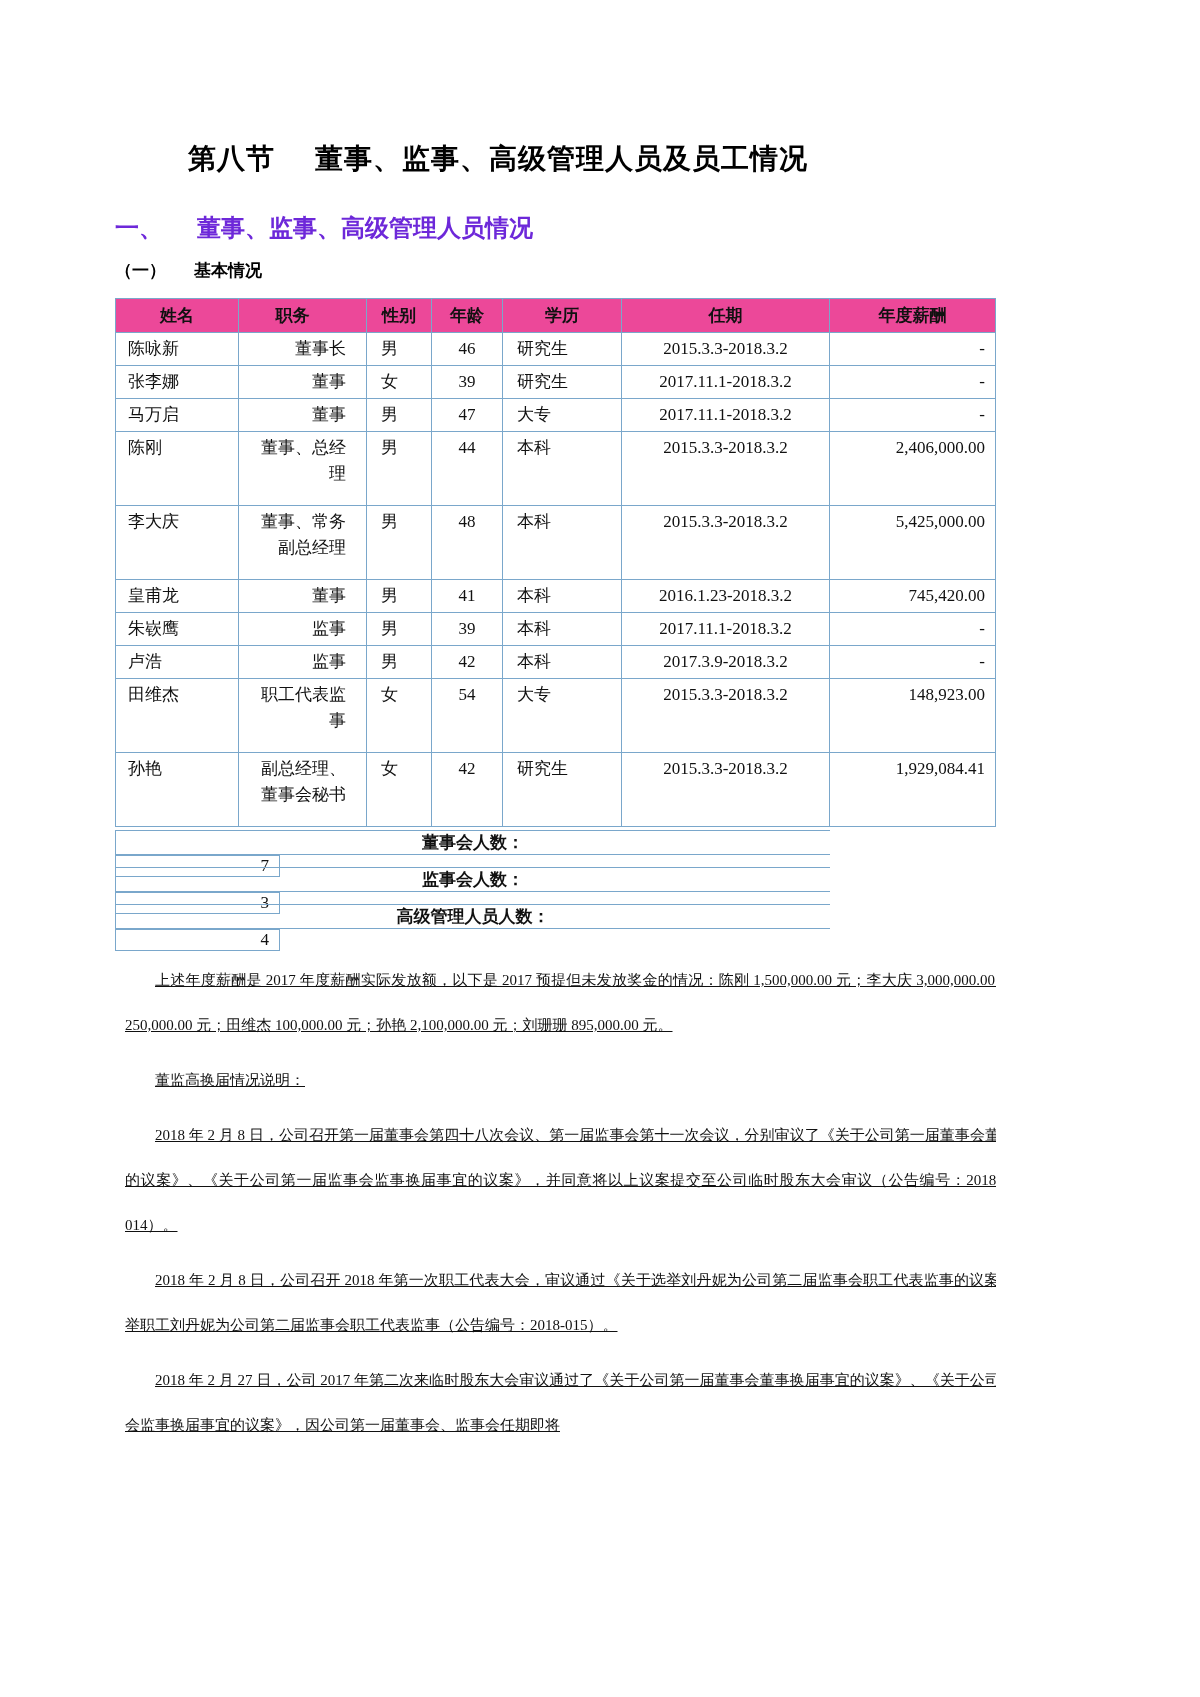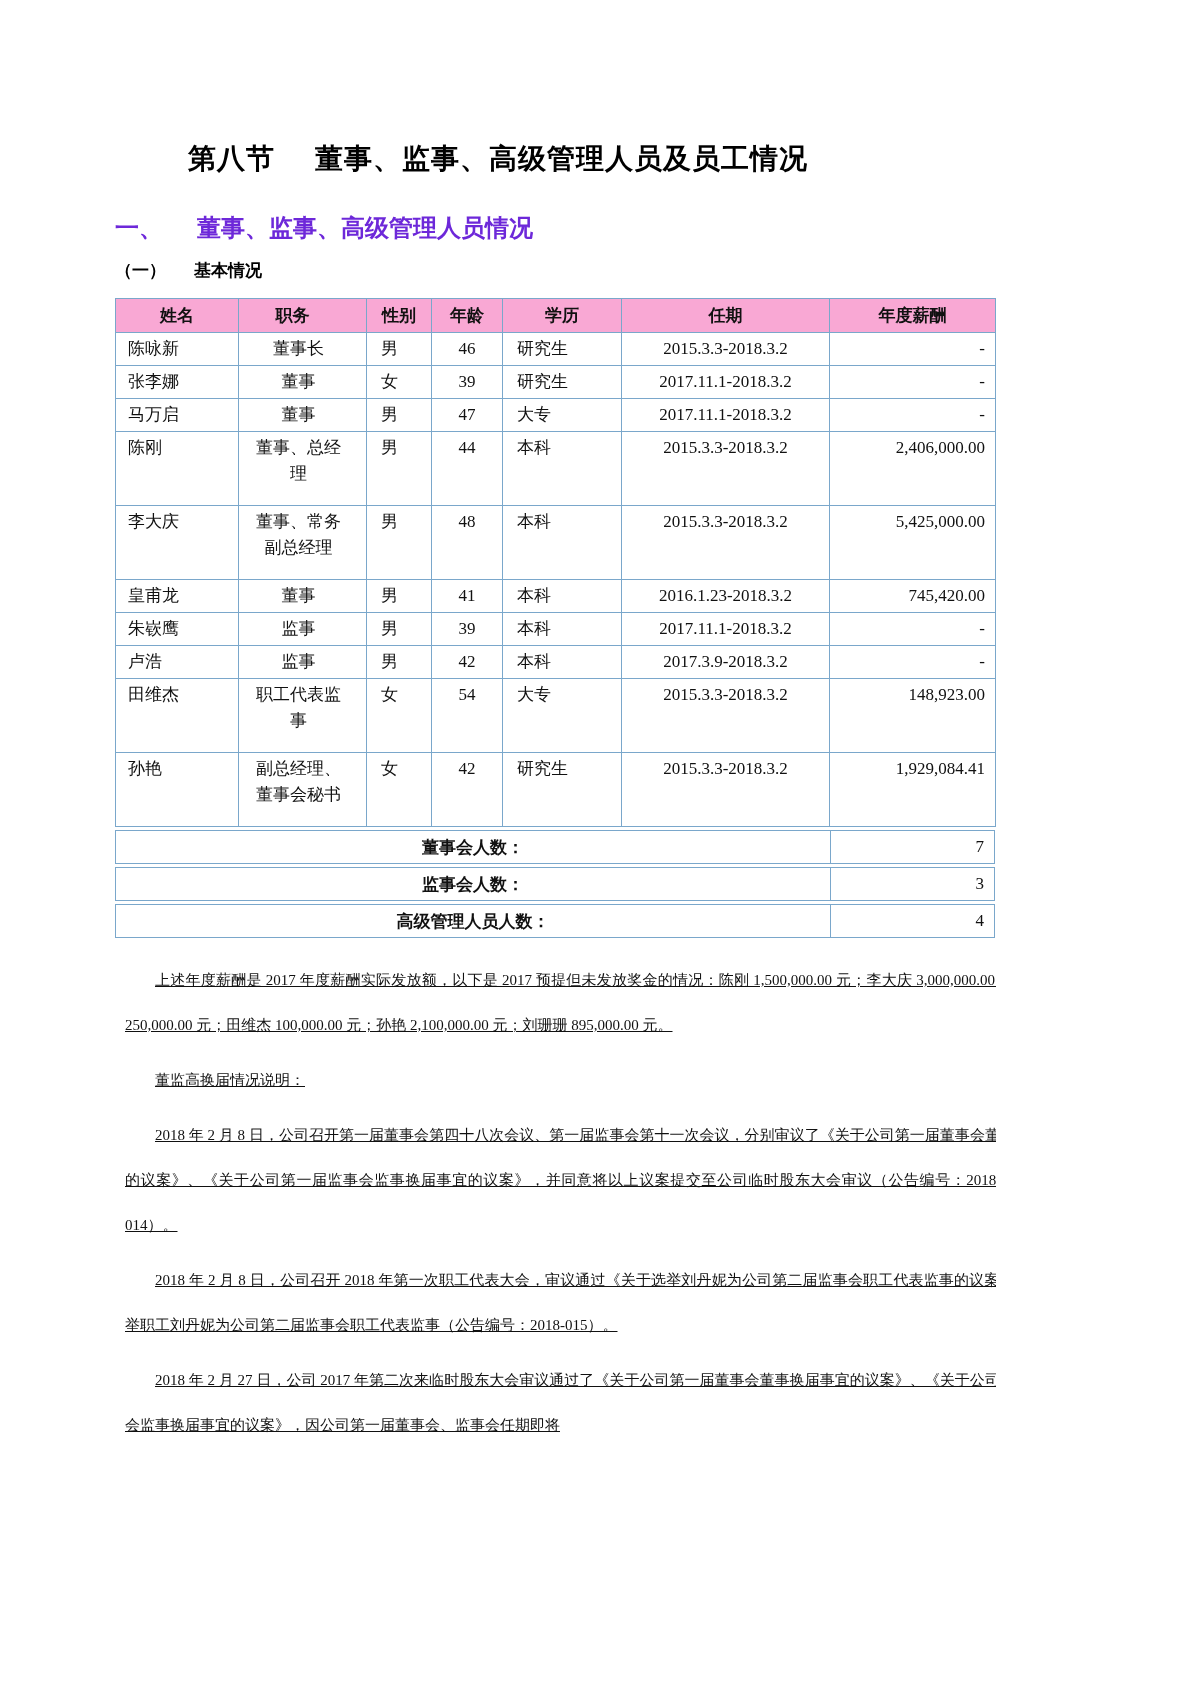--- a/index.html
+++ b/index.html
@@ -43,46 +43,47 @@
     font-size:17px;
   }
   table.mgmt th, table.mgmt td{
     border:1px solid #7aa7cb;
     box-sizing:border-box;
     vertical-align:top;
     line-height:26px;
     padding:3px 0;
   }
   table.mgmt th{
-    background:#f9a8d4;
+    background:#ec4899;
     font-family:"Liberation Sans","DejaVu Sans",sans-serif;
     font-weight:700;
     text-align:center;
     height:34px;
     vertical-align:middle;
     padding:2px 0;
   }
   .col-0{width:123px;text-align:left;padding-left:12px !important;}
-  .col-1{width:128px;text-align:center;padding-left:12px !important;padding-right:20px !important;}
+  .col-1{width:128px;text-align:right;padding-left:12px !important;padding-right:20px !important;}
   .col-2{width:65px;text-align:left;padding-left:14px !important;}
   .col-3{width:71px;text-align:center;}
   .col-4{width:119px;text-align:left;padding-left:14px !important;}
   .col-5{width:208px;text-align:center;}
   .col-6{width:166px;text-align:right;padding-right:10px !important;}
   th.col-0,th.col-1,th.col-2,th.col-4{text-align:center;padding-left:0 !important;}
   th.col-6{text-align:center;padding-right:0 !important;}
   tr.single{height:32px;}
   tr.tall{height:74px;}
 
   .summary-rows{width:880px;}
   .summary-row{
     display:flex;
     margin-top:3px;
     height:34px;
     box-sizing:border-box;
+    flex-direction:column;
   }
   .summary-label{
     width:715px;
     box-sizing:border-box;
     border:1px solid #7aa7cb;
     border-right:none;
     display:flex;align-items:center;justify-content:center;
     font-family:"Liberation Sans","DejaVu Sans",sans-serif;
     font-weight:700;font-size:17px;
   }

